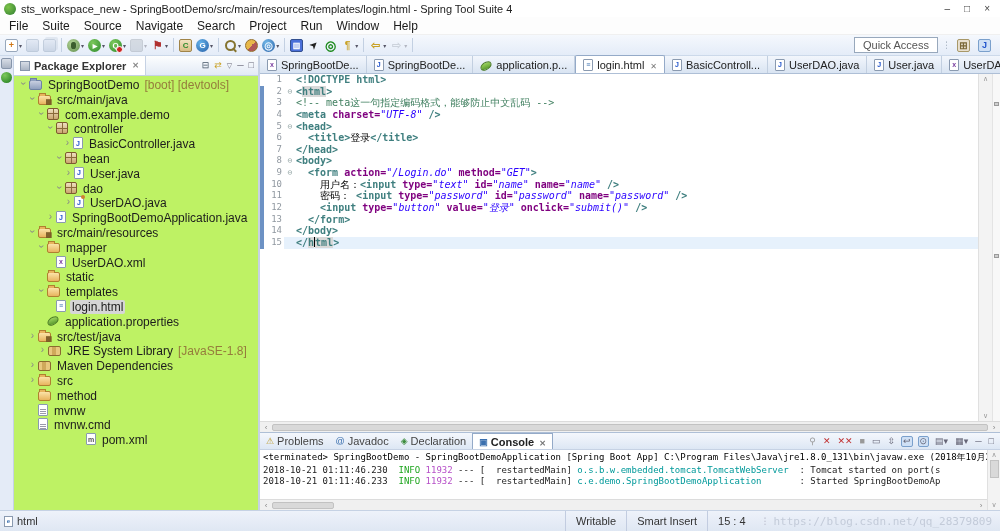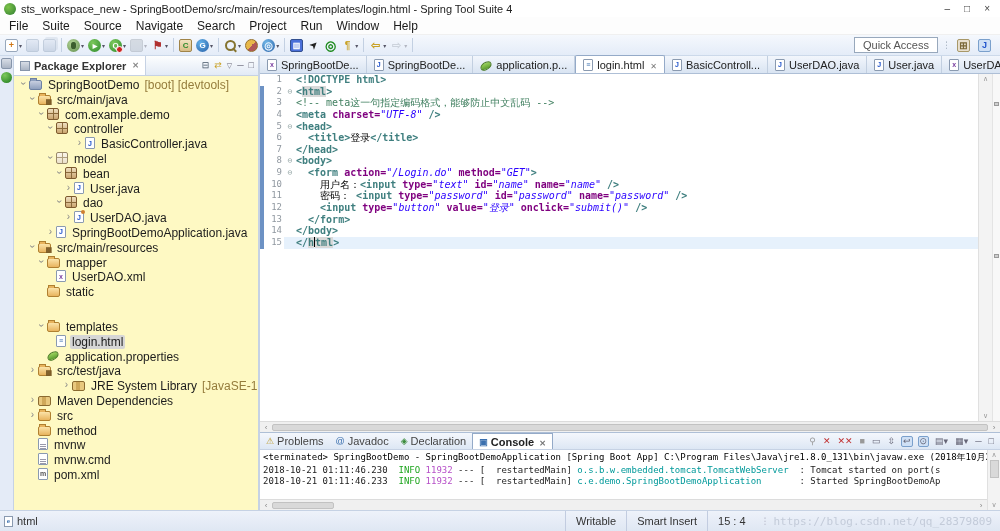--- a/index.html
+++ b/index.html
@@ -53,21 +53,21 @@
   .i-java-perspective{background:#cfe0f5;border:1px solid #7aa0cc}.i-java-perspective::before{content:"J";color:#2255cc;font-size:9px}
 
   
   .main{flex:1 1 auto;display:flex;min-height:0}
   .ministrip{width:14px;background:#e4ebf7;border-right:1px solid #c6d2e4;display:flex;flex-direction:column;align-items:center;padding-top:2px;gap:3px;flex:0 0 auto}
   .mini-icon{width:11px;height:11px;border-radius:2px}
   .i-pkg-mini{background:linear-gradient(#d8dde6,#aab4c4);border:1px solid #8795aa}
   .i-boot-mini{background:radial-gradient(circle at 35% 30%,#7cc85c,#1d7a1d);border-radius:50%}
 
   
-  .pkgpanel{width:246px;flex:0 0 auto;display:flex;flex-direction:column;border-right:2px solid #c6d2e4;background:#fef9c3}
+  .pkgpanel{width:246px;flex:0 0 auto;display:flex;flex-direction:column;border-right:2px solid #c6d2e4;background:#bef264}
   .viewtabbar{height:20px;background:linear-gradient(#fdfefe,#e2eaf6);display:flex;align-items:center;border-bottom:1px solid #c6d2e4;flex:0 0 auto}
   .viewtab{display:flex;align-items:center;gap:4px;background:#fff;border-right:1px solid #c6d2e4;height:100%;padding:0 6px;font-size:11px;font-weight:bold;color:#333}
   .viewtab .vicon{width:10px;height:10px;background:linear-gradient(#d8dde6,#aab4c4);border:1px solid #8795aa}
   .vtclose{font-size:8px;color:#888;margin-left:2px}
   .viewtools{margin-left:auto;display:flex;align-items:center;gap:5px;padding-right:4px}
   .viewtools span{font-size:9px;color:#667;line-height:1}
   .i-collapse-all::before{content:"⊟";color:#456}
   .i-link-editor::before{content:"⇄";color:#c9a227}
   .i-view-menu::before{content:"▽";font-size:7px;color:#667}
   .i-min::before{content:"─";color:#667}
@@ -332,30 +332,25 @@
           <div class="trow" style="padding-left: 22px;">
             <span class="exp exp-v"></span>
             <span class="ticon ti i-package"></span>
             <span class="tlabel">com.example.demo</span>
           </div>
           <div class="trow" style="padding-left: 31px;">
             <span class="exp exp-v"></span>
             <span class="ticon ti i-package"></span>
             <span class="tlabel">controller</span>
           </div>
-          <div class="trow" style="padding-left: 60px;">
+          <div class="trow" style="padding-left: 48px;">
             <span class="exp exp-c"></span>
             <span class="ticon ti pagei i-java"></span>
             <span class="tlabel">BasicController.java</span>
           </div>
-          <div class="trow" style="padding-left: 31px;">
-            <span class="exp exp-v"></span>
-            <span class="ticon ti i-package-empty"></span>
-            <span class="tlabel">model</span>
-          </div>
           <div class="trow" style="padding-left: 40px;">
             <span class="exp exp-v"></span>
             <span class="ticon ti i-package"></span>
             <span class="tlabel">bean</span>
           </div>
           <div class="trow" style="padding-left: 49px;">
             <span class="exp exp-c"></span>
             <span class="ticon ti pagei i-java"></span>
             <span class="tlabel">User.java</span>
           </div>
@@ -387,41 +382,41 @@
           <div class="trow" style="padding-left: 31px;">
             <span class="exp exp-n"></span>
             <span class="ticon ti pagei i-xml"></span>
             <span class="tlabel">UserDAO.xml</span>
           </div>
           <div class="trow" style="padding-left: 22px;">
             <span class="exp exp-n"></span>
             <span class="ticon ti i-folder"></span>
             <span class="tlabel">static</span>
           </div>
-          <div class="trow" style="padding-left: 22px; margin-top: 20px;">
+          <div class="trow" style="padding-left: 22px;">
             <span class="exp exp-v"></span>
             <span class="ticon ti i-folder"></span>
             <span class="tlabel">templates</span>
           </div>
           <div class="trow sel" style="padding-left: 31px;">
             <span class="exp exp-n"></span>
             <span class="ticon ti pagei i-html"></span>
             <span class="tlabel sellabel">login.html</span>
           </div>
           <div class="trow" style="padding-left: 22px;">
             <span class="exp exp-n"></span>
             <span class="ticon ti i-prop"></span>
             <span class="tlabel">application.properties</span>
           </div>
           <div class="trow" style="padding-left: 13px;">
             <span class="exp exp-c"></span>
             <span class="ticon ti i-src"></span>
             <span class="tlabel">src/test/java</span>
           </div>
-          <div class="trow" style="padding-left: 23px; margin-left: 24px;">
+          <div class="trow" style="padding-left: 23px;">
             <span class="exp exp-c"></span>
             <span class="ticon ti i-lib"></span>
             <span class="tlabel">JRE System Library</span>
             <span class="tdeco"> [JavaSE-1.8]</span>
           </div>
           <div class="trow" style="padding-left: 13px;">
             <span class="exp exp-c"></span>
             <span class="ticon ti i-lib"></span>
             <span class="tlabel">Maven Dependencies</span>
           </div>
@@ -438,21 +433,21 @@
           <div class="trow" style="padding-left: 13px;">
             <span class="exp exp-n"></span>
             <span class="ticon ti pagei i-file"></span>
             <span class="tlabel">mvnw</span>
           </div>
           <div class="trow" style="padding-left: 13px;">
             <span class="exp exp-n"></span>
             <span class="ticon ti pagei i-file"></span>
             <span class="tlabel">mvnw.cmd</span>
           </div>
-          <div class="trow" style="padding-left: 13px;">
+          <div class="trow" style="padding-left: 13px; margin-left: 48px;">
             <span class="exp exp-n"></span>
             <span class="ticon ti pagei i-pom"></span>
             <span class="tlabel">pom.xml</span>
           </div>
         </div>
     </div>
 
     <div class="editcol">
       <div class="etabbar" id="etabbar">
           <div class="etab">

